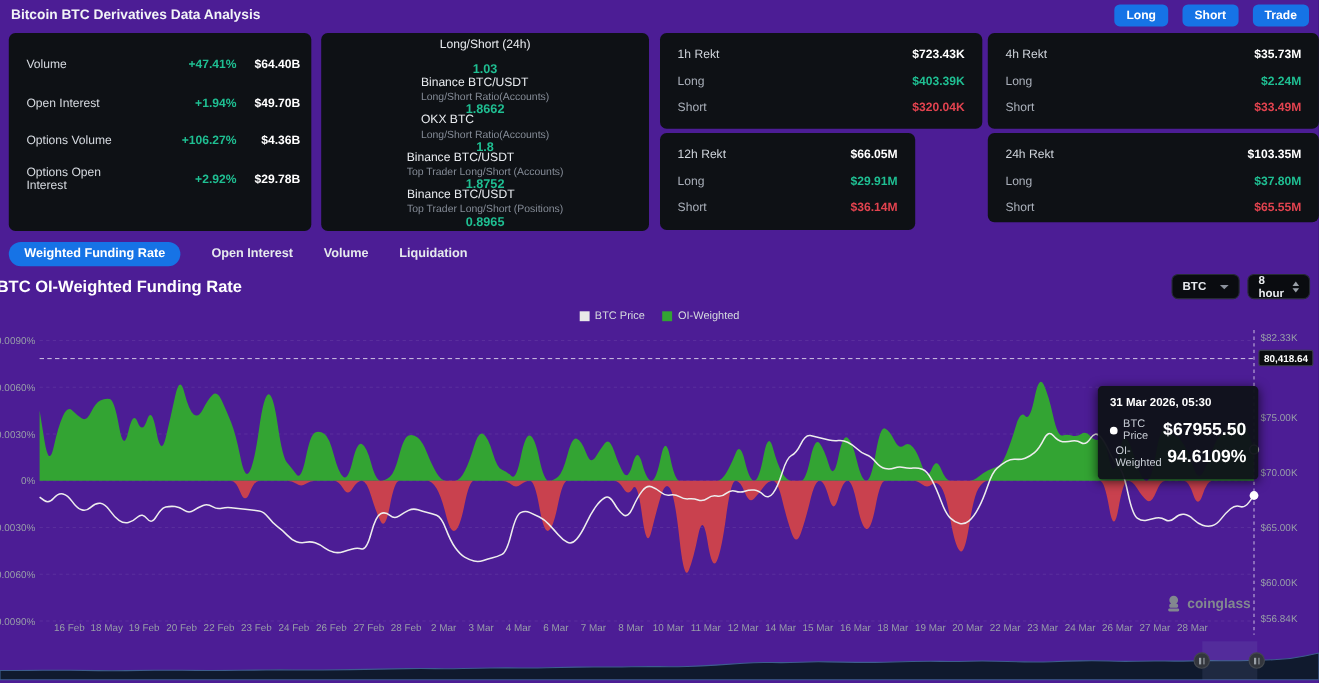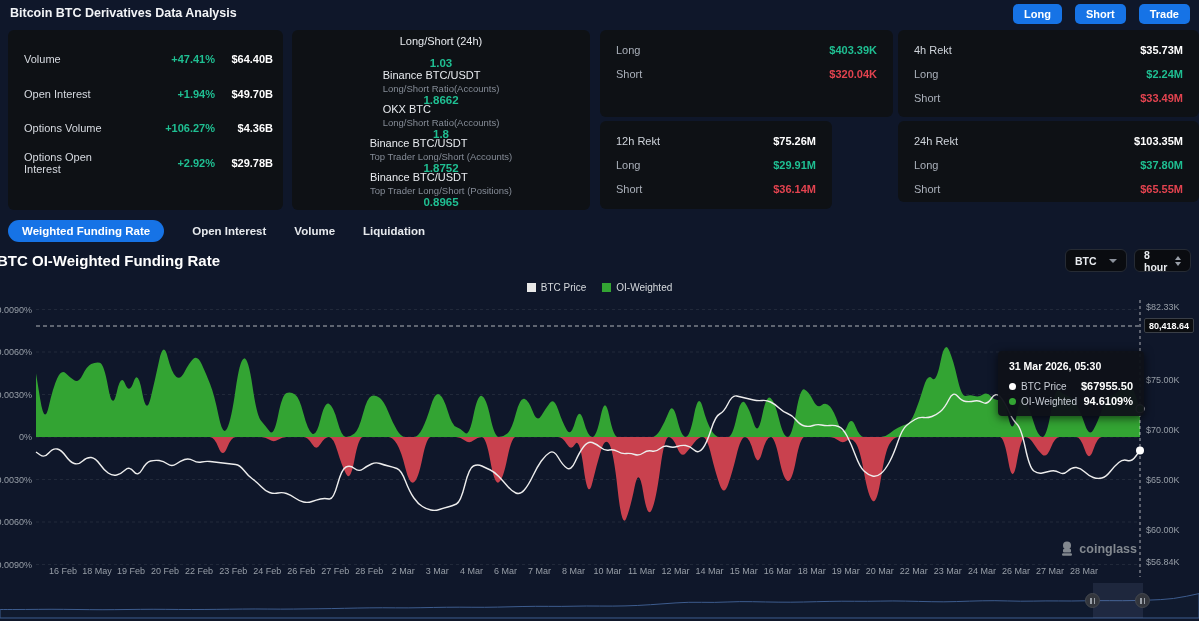--- a/index.html
+++ b/index.html
@@ -1,16 +1,16 @@
 <!DOCTYPE html>
 <html><head>
 <meta charset="utf-8">
 <style>
   html,body{margin:0;padding:0;background:#000;}
-  #app{position:relative;width:1199px;height:621px;background:#0f172a;overflow:hidden;
+  #app{position:relative;width:1199px;height:621px;background:#4c1d95;overflow:hidden;
        font-family:"Liberation Sans",sans-serif;color:#e6e9ee;}
   
   .hdr-title{position:absolute;left:10px;top:6px;font-size:12.5px;font-weight:bold;color:#f2f4f7;}
   .hdr-actions{position:absolute;right:9px;top:4px;display:flex;gap:13px;}
   .btn-blue{height:20px;padding:0 11px;background:#1673e6;border-radius:5px;color:#fff;
             font-size:11px;font-weight:bold;display:flex;align-items:center;cursor:pointer;}
   
   .panel{position:absolute;background:#0e1115;border-radius:6px;}
   #stats-panel{left:8px;top:30px;width:275px;height:180px;padding:12px 10px 0 16px;box-sizing:border-box;}
   .stat-row{display:flex;align-items:center;height:34.5px;}
@@ -66,21 +66,21 @@
   .ylab-l{text-align:right;width:60px;}
   .xlab{position:absolute;font-size:9px;color:#989fa8;width:44px;text-align:center;white-space:nowrap;}
   .badge-dark{position:absolute;background:#0b0d10;border:1px solid #3a3f47;color:#fff;font-size:9px;
               font-weight:bold;padding:1.5px 4px;border-radius:2px;white-space:nowrap;z-index:5;}
   .tooltip{position:absolute;left:998px;top:351px;width:146px;background:rgba(15,18,25,0.96);
            border-radius:4px;box-shadow:0 2px 10px rgba(0,0,0,.65);padding:9px 11px;z-index:6;box-sizing:border-box;}
   .tt-date{font-size:10.5px;font-weight:bold;color:#fff;margin-bottom:8px;}
   .tt-row{display:flex;align-items:center;gap:5px;margin-top:3px;}
   .tt-dot{width:7px;height:7px;border-radius:50%;}
   .tt-name{font-size:10px;color:#c9ced6;flex:1;}
-  .tt-val{font-size:11px;font-weight:bold;color:#fff;}
+  .tt-val{font-size:16px;font-weight:bold;color:#fff;}
   .watermark{position:absolute;right:62px;top:541px;display:flex;align-items:center;gap:5px;z-index:3;}
   .wm-label{font-size:12.5px;font-weight:bold;color:#82888f;}
   
   #nav-chart{position:absolute;left:0;top:581px;z-index:1;}
   .nav-sel{position:absolute;left:1093px;top:583px;width:50px;height:35px;
            background:rgba(140,160,205,0.12);z-index:2;}
   .nav-handle{position:absolute;width:15px;height:15px;border-radius:50%;background:#33363d;
               border:1px solid #44484f;z-index:3;display:flex;align-items:center;justify-content:center;
               gap:2px;cursor:ew-resize;box-sizing:border-box;}
   .nav-handle i{display:block;width:1.5px;height:6px;background:#9aa0a8;}
@@ -154,20 +154,24 @@
       <div class="r-left">
         <div class="r-label">Binance BTC/USDT</div>
         <div class="r-sub">Top Trader Long/Short (Positions)</div>
       </div>
       <div class="r-val">0.8965</div>
     </div>
   </div>
 
   <div id="rc1" class="rekt-card">
     <div class="rekt-row">
+        <span class="rk-title">1h Rekt</span>
+        <span class="rk-total">$723.43K</span>
+      </div>
+    <div class="rekt-row">
         <span class="rk-side">Long</span>
         <span class="rk-long">$403.39K</span>
       </div>
     <div class="rekt-row">
         <span class="rk-side">Short</span>
         <span class="rk-short">$320.04K</span>
       </div>
   </div>
   <div id="rc2" class="rekt-card">
     <div class="rekt-row">
@@ -179,21 +183,21 @@
         <span class="rk-long">$2.24M</span>
       </div>
     <div class="rekt-row">
         <span class="rk-side">Short</span>
         <span class="rk-short">$33.49M</span>
       </div>
   </div>
   <div id="rc3" class="rekt-card">
     <div class="rekt-row">
         <span class="rk-title">12h Rekt</span>
-        <span class="rk-total">$75.26M</span>
+        <span class="rk-total">$66.05M</span>
       </div>
     <div class="rekt-row">
         <span class="rk-side">Long</span>
         <span class="rk-long">$29.91M</span>
       </div>
     <div class="rekt-row">
         <span class="rk-side">Short</span>
         <span class="rk-short">$36.14M</span>
       </div>
   </div>

